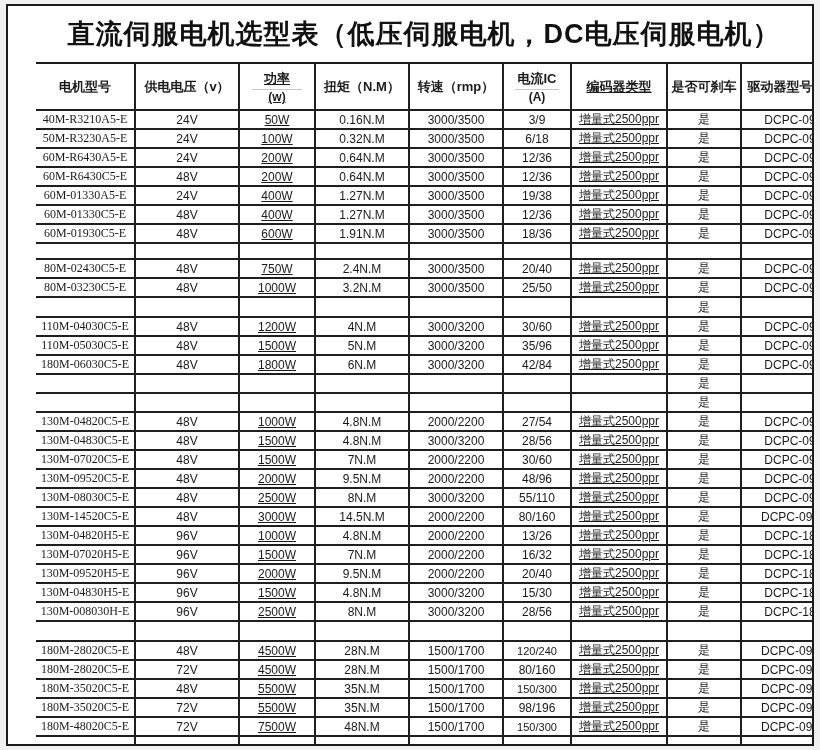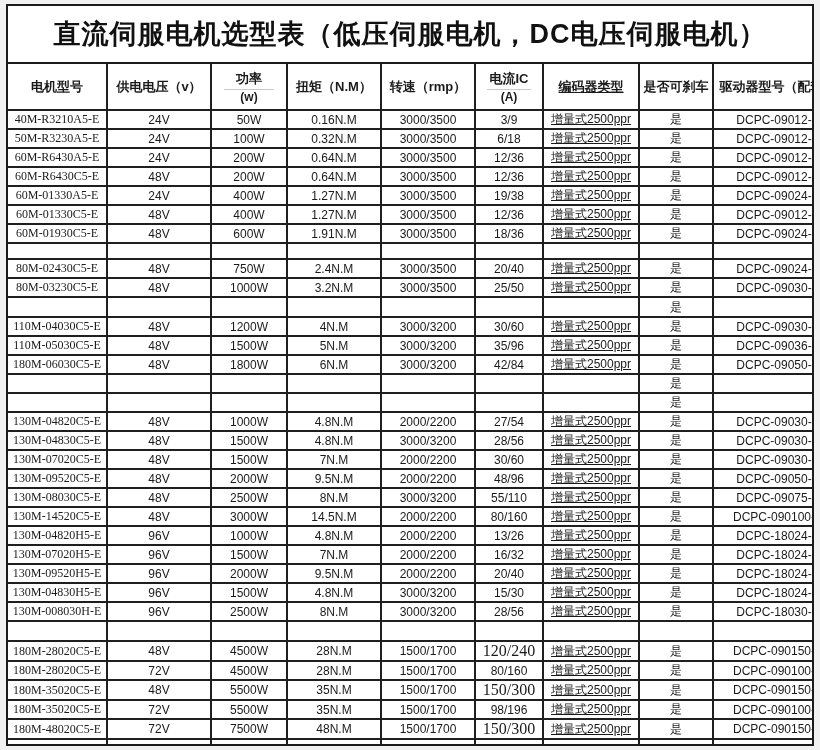--- a/index.html
+++ b/index.html
@@ -1,18 +1,18 @@
 <!DOCTYPE html>
 <html><head>
 <meta charset="utf-8">
 <style>
   html,body{margin:0;padding:0;background:#f1f1f1;font-family:"Liberation Sans","DejaVu Sans",sans-serif;}
   .sheet{
     width:808px;height:742px;margin:4px auto 0 auto;background:#ffffff;
-    border:2px solid #1b1b1b;box-sizing:border-box;overflow:hidden;
+    border:2px solid #1b1b1b;box-sizing:border-box;overflow:hidden;padding-left:28px;
   }
   .title{
     height:56px;line-height:56px;text-align:center;font-size:27px;font-weight:bold;
     color:#111;border-bottom:2px solid #1b1b1b;letter-spacing:1px;white-space:nowrap;
   }
   table{
     width:100%;border-collapse:collapse;border-style:hidden;table-layout:fixed;
     background:#fff;
   }
   th,td{
@@ -26,23 +26,23 @@
   td{font-size:12px;}
   tr.data{height:17px;}
   tr.spacer{height:16px;}
   tr.spacer-yes{height:20px;}
   tr.thin{height:9px;}
   tr.thin td{border-bottom-width:1px;}
   tr.thin2{height:9px;}
   tr.tall{height:20px;}
   tr.bottom{height:14px;}
   td.enc{font-size:12px;letter-spacing:0;}
-  td.cur{font-size:16px;font-family:Liberation Serif, serif;}
+  td.cur{font-size:11px;}
   
-  .col0{width:96px;font-family:Liberation Serif, serif;}  .col1{width:100px;} .col2{width:72px;}
+  .col0{width:96px;font-family:Liberation Serif, serif;}  .col1{width:100px;} .col2{width:72px;text-decoration:underline;}
   .col3{width:90px;}  .col4{width:90px;}  .col5{width:64px;}
   .col6{width:92px;text-decoration:underline;}  .col7{width:70px;}  .col8{width:126px;}
 </style>
 </head>
 <body>
 
 <div class="sheet">
   <div class="title">直流伺服电机选型表（低压伺服电机，DC电压伺服电机）</div>
   <table>
     <thead>

